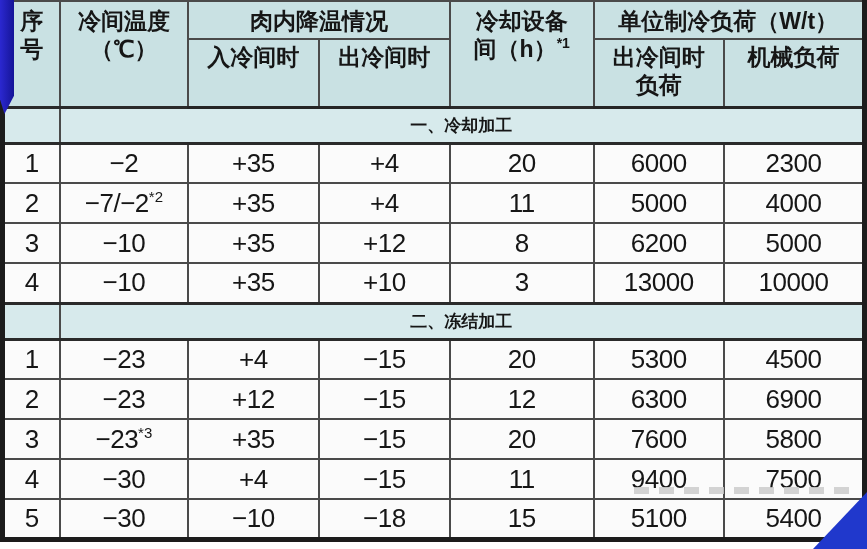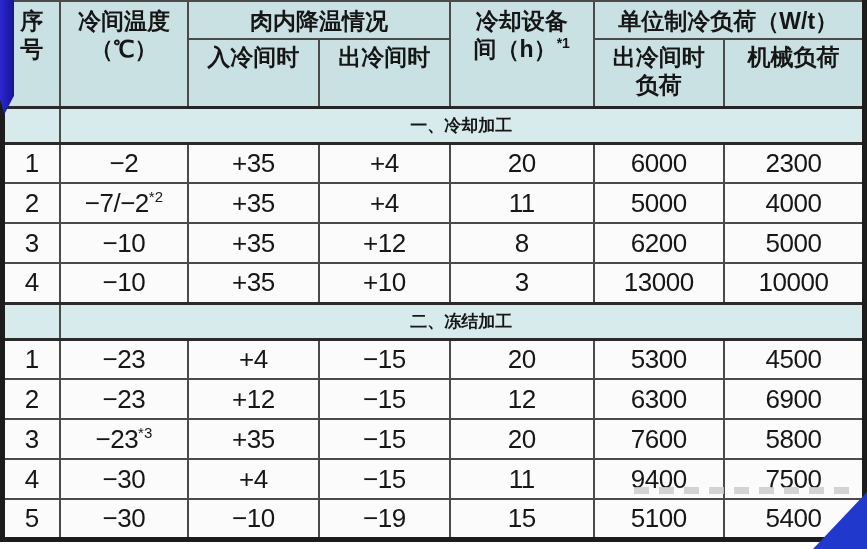--- a/index.html
+++ b/index.html
@@ -204,21 +204,21 @@
           <td><span>+4</span></td>
           <td><span>−15</span></td>
           <td><span>11</span></td>
           <td><span>9400</span></td>
           <td><span>7500</span></td>
         </tr>
         <tr class="data-row">
           <td><span>5</span></td>
           <td><span>−30</span></td>
           <td><span>−10</span></td>
-          <td><span>−19</span></td>
+          <td><span>−18</span></td>
           <td><span>15</span></td>
           <td><span>5100</span></td>
           <td><span>5400</span></td>
         </tr>
       </tbody>
   </table>
 
   <div class="watermark-smudge"></div>
   <div class="corner-triangle"></div>
 

